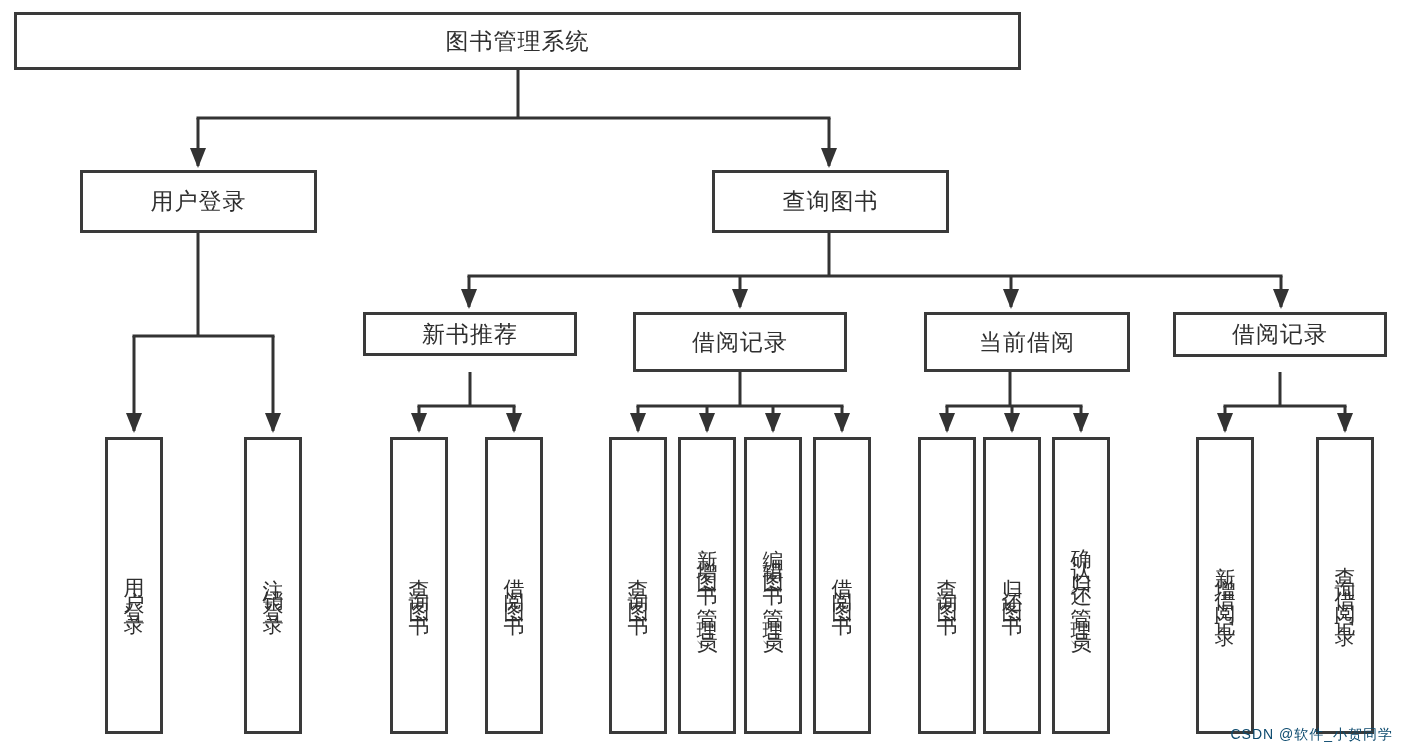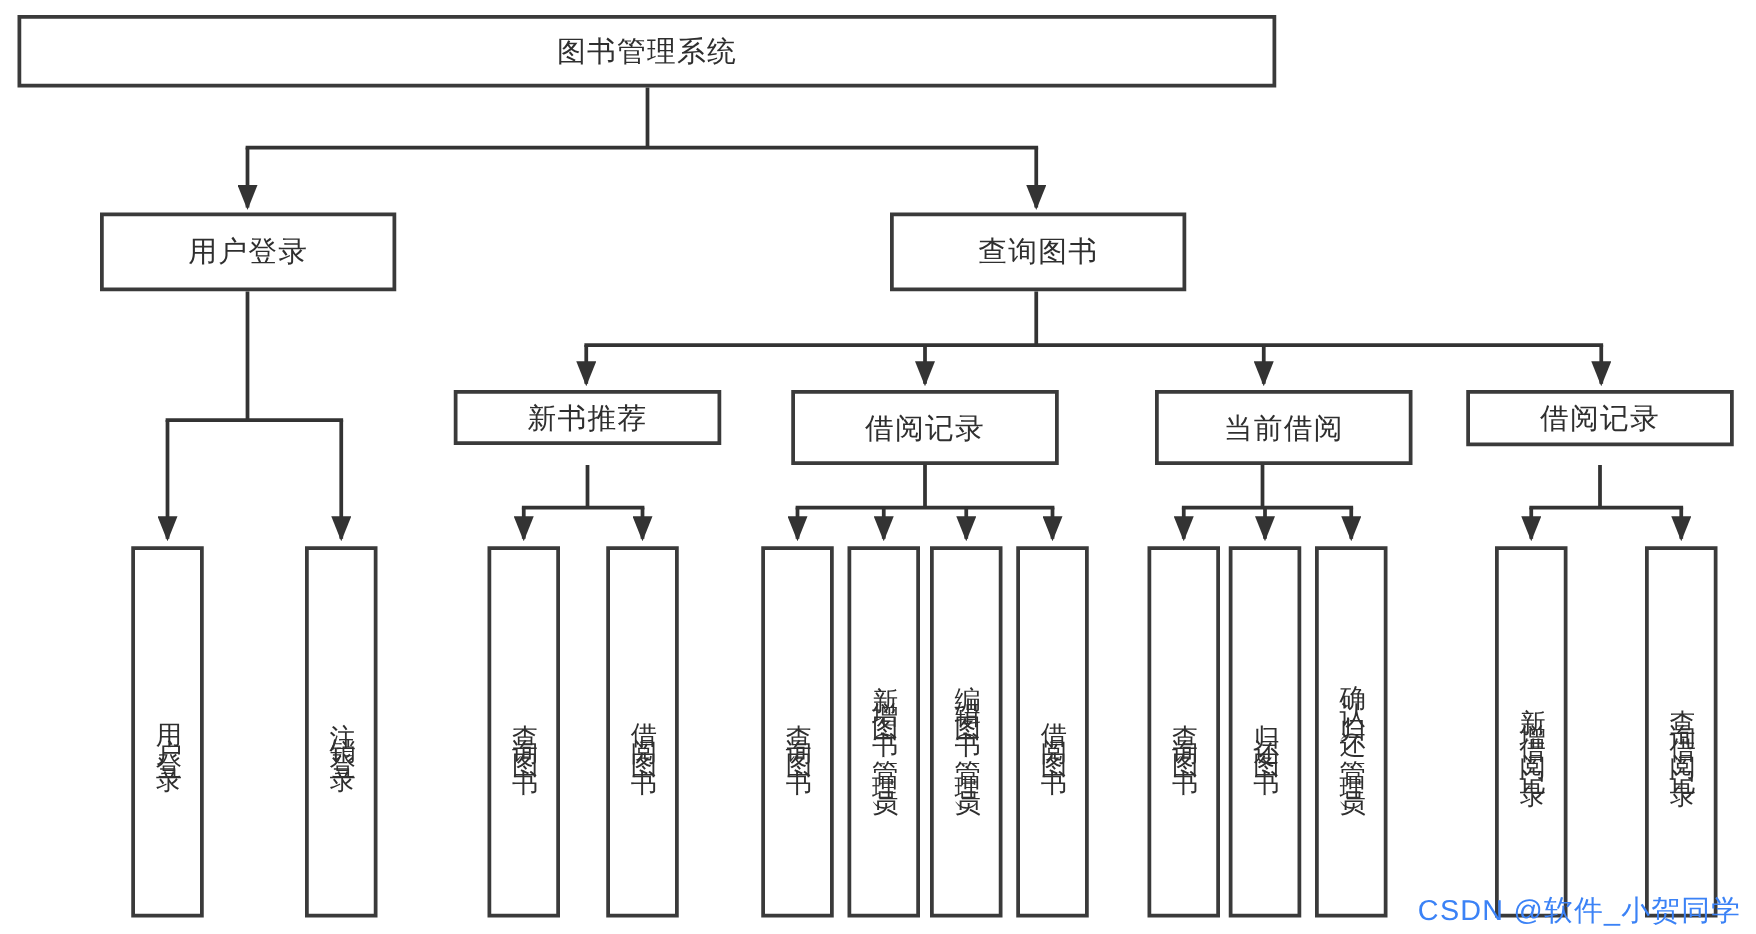--- a/index.html
+++ b/index.html
@@ -51,23 +51,23 @@
     text-orientation: mixed;
     font-size: 21px;
     letter-spacing: 12px;
     line-height: 58px;
     white-space: nowrap;
   }
   .watermark {
     position: absolute;
     right: 12px;
     bottom: 3px;
-    font-size: 23px;
+    font-size: 14px;
     letter-spacing: 1px;
-    color: #3b82f6;
+    color: #0c4a6e;
   }
 </style>
 </head>
 <body>
 
 <div class="stage">
 
   <svg class="connectors" viewBox="0 0 1405 747" xmlns="http://www.w3.org/2000/svg">
     <defs>
       <marker id="arrow" markerUnits="userSpaceOnUse" viewBox="0 0 20 16" markerWidth="20" markerHeight="16" refX="18" refY="8" orient="auto">

